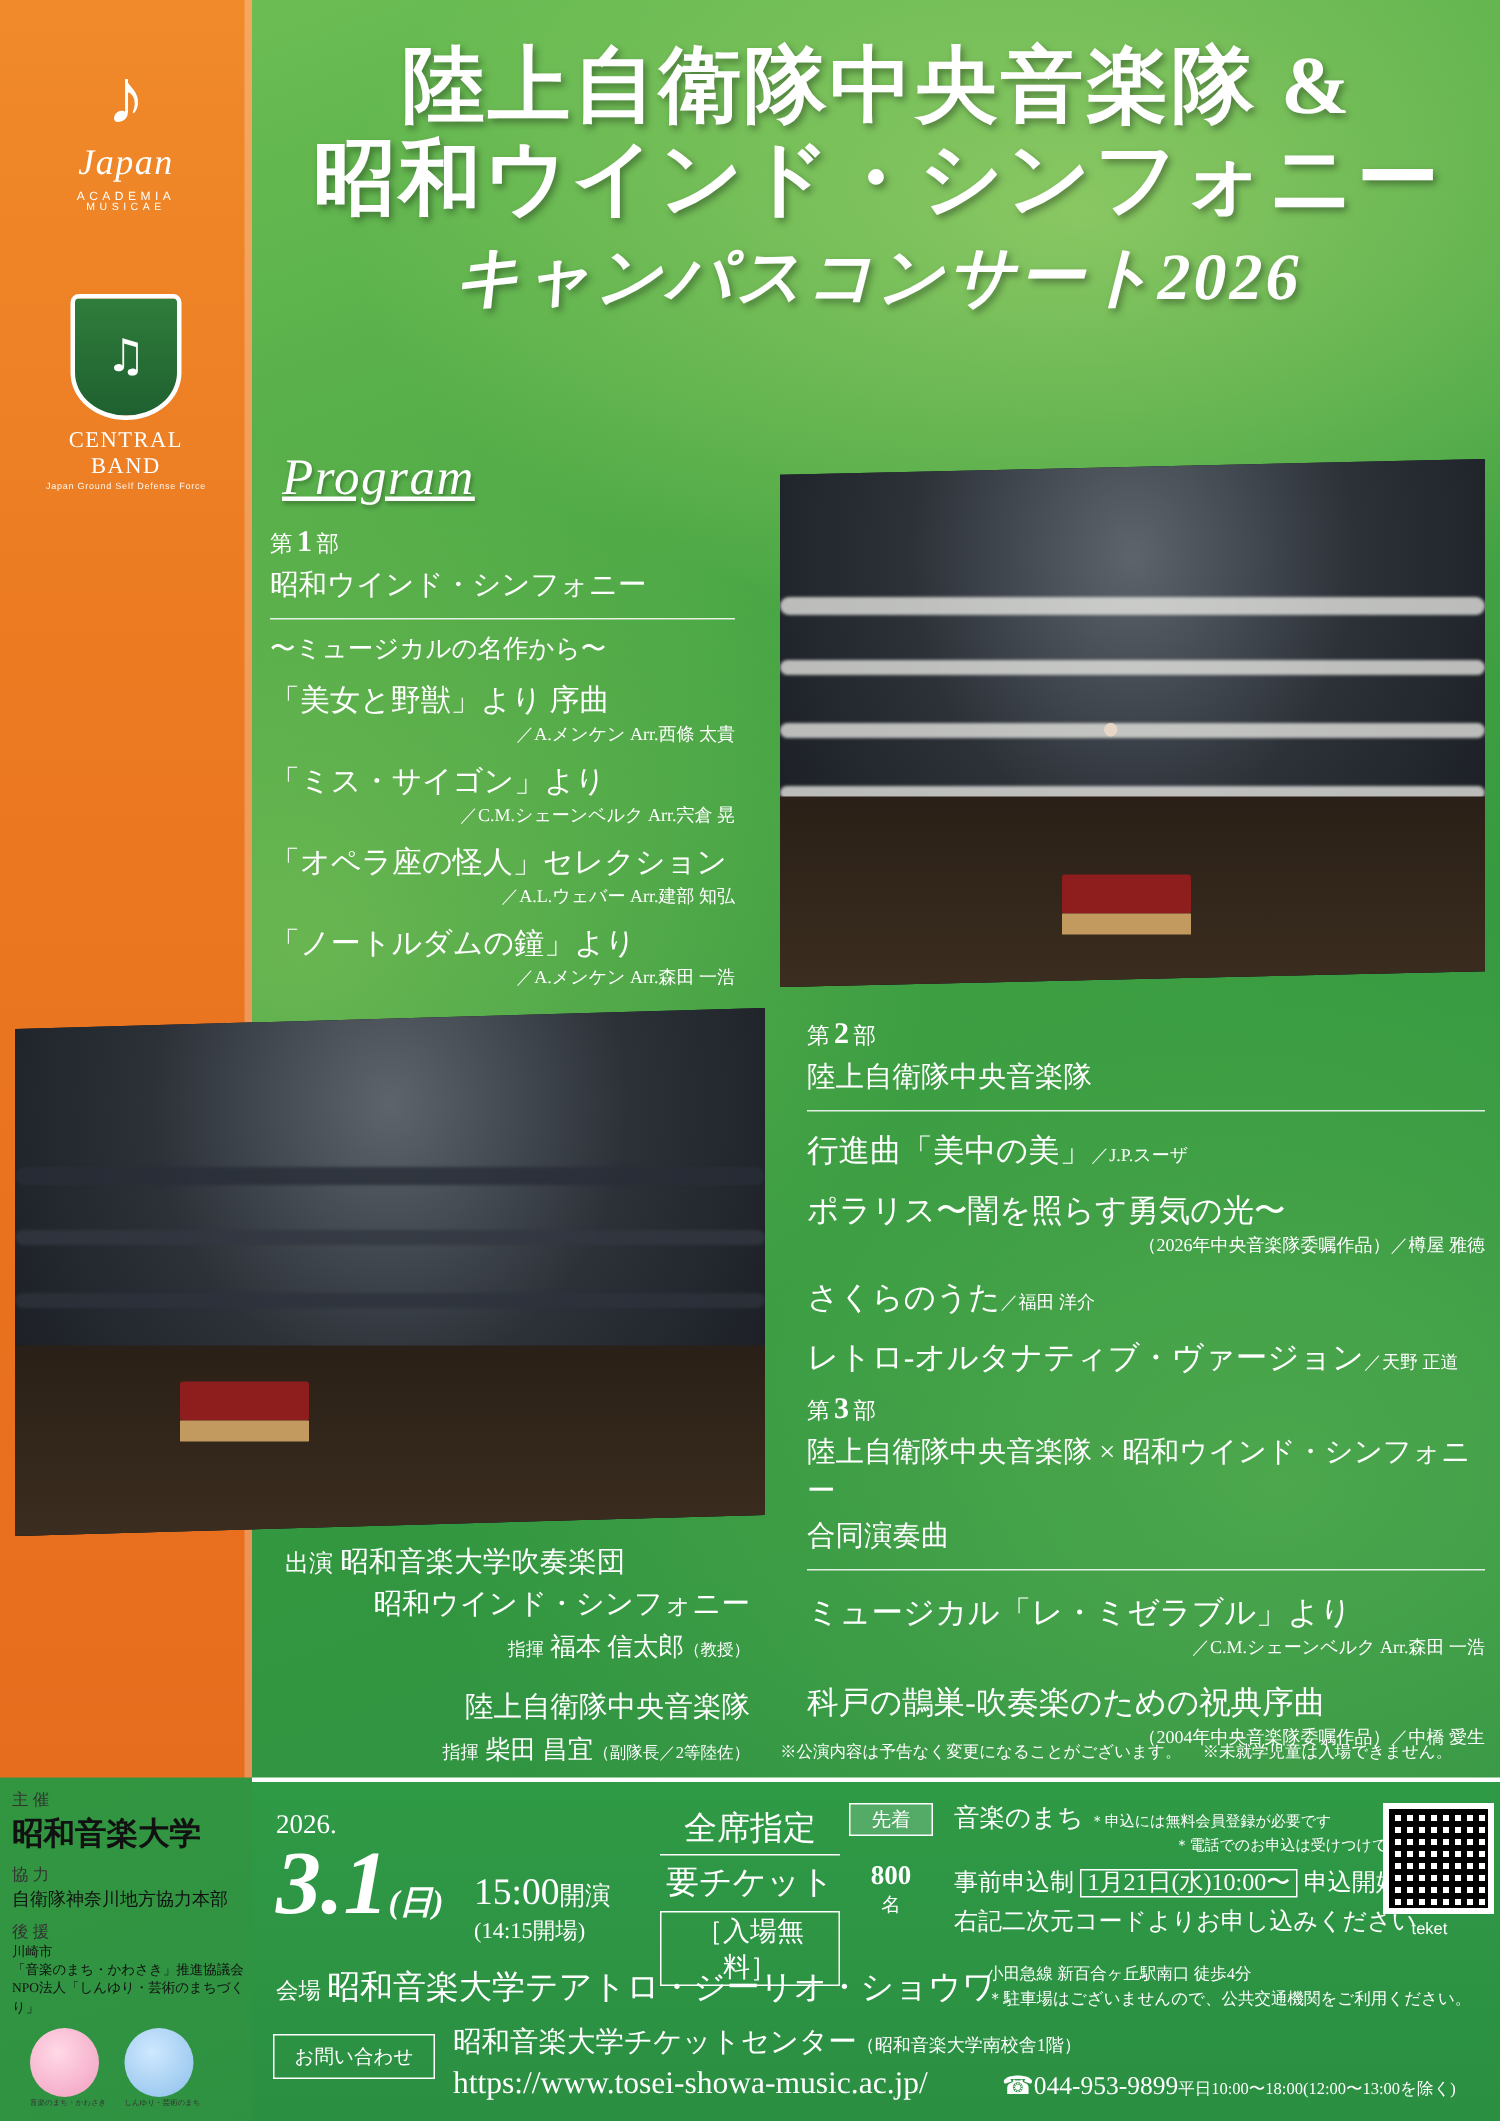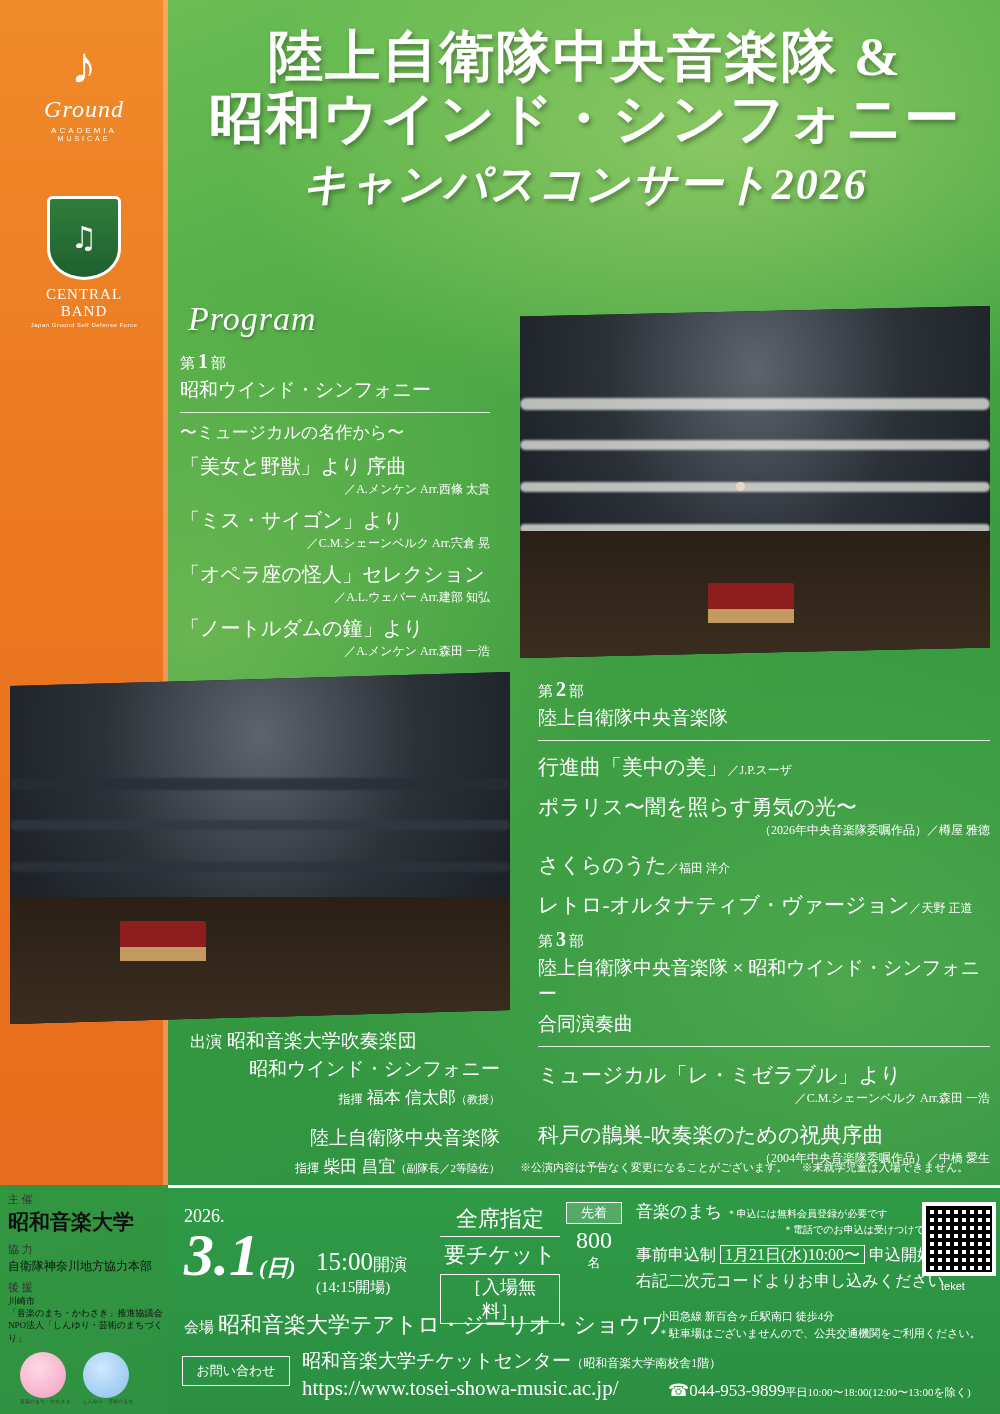--- a/index.html
+++ b/index.html
@@ -66,20 +66,21 @@
     font-style: italic;
     text-shadow: 2px 3px 5px rgba(0,0,0,0.35);
   }
 
   
   .program-head {
     position: absolute; left: 188px; top: 300px;
     font-family: "Liberation Serif", serif; font-style: italic;
     font-size: 34px; color: #ffffff; letter-spacing: 1px;
     text-shadow: 1px 2px 3px rgba(0,0,0,0.3);
+    text-decoration: underline;
   }
   .sec-label { font-family:"Liberation Serif", serif; color:#fff; font-size: 15px; }
   .sec-label .num { font-size: 20px; font-weight: bold; padding: 0 3px;}
   .sec-title { font-family:"Liberation Serif", serif; color:#fff; font-size: 19px; margin-top: 4px;}
   .rule { height: 1px; background: rgba(255,255,255,0.85); margin: 9px 0 8px; }
 
   .blk1 { position: absolute; left: 180px; top: 350px; width: 310px; }
   .subhead { color:#fff; font-family:"Liberation Serif", serif; font-size: 17px; margin-bottom: 6px;}
   .piece { color:#fff; font-family:"Liberation Serif", serif; font-size: 20px; margin-top: 9px; }
   .credit { color:#fff; font-family:"Liberation Serif", serif; font-size: 12px; text-align: right; margin-top: 1px;}
@@ -157,21 +158,21 @@
     font-family:"Liberation Serif", serif;
   }
   .seat-box .line { border-bottom: 1px solid #fff; padding: 2px 0; font-size: 22px;}
   .seat-box .l2 { font-size: 22px; padding-top:3px;}
   .seat-box .l3 { font-size: 18px; border: 1px solid #fff; display:inline-block; padding: 0 12px; margin-top: 4px;}
   .first-come {
     position:absolute; left: 398px; top: 14px; width: 56px; text-align:center; color:#fff;
     font-family:"Liberation Serif", serif;
   }
   .first-come .fc1 { font-size: 13px; background: rgba(255,255,255,0.18); border:1px solid #fff; padding:1px 0;}
-  .first-come .fc2 { font-size: 24px; font-weight:normal; margin-top: 3px;}
+  .first-come .fc2 { font-size: 18px; font-weight:bold; margin-top: 16px;}
   .first-come .fc3 { font-size: 13px; }
 
   .apply { position:absolute; left: 468px; top: 12px; width: 340px; color:#fff; font-family:"Liberation Serif", serif;}
   .apply .hd { font-size: 17px; }
   .apply .nt { font-size: 10px; }
   .apply .row { font-size: 16px; margin-top: 8px; }
   .apply .row .box { border:1px solid #fff; padding: 0 4px; }
   .apply .row2 { font-size: 16px; margin-top: 5px;}
 
   .qr { position:absolute; right: 16px; top: 14px; width: 62px; }
@@ -216,21 +217,21 @@
 </style>
 </head>
 <body>
 
 <div class="poster">
 
   <div class="left-band"></div>
 
   <div class="showa-logo">
     <div class="mark">♪</div>
-    <div class="name">Ground</div>
+    <div class="name">Japan</div>
     <div class="sub">ACADEMIA</div>
     <div class="sub2">MUSICAE</div>
   </div>
 
   <div class="cb-logo">
     <div class="cb-shield">
       <span class="lyre">♫</span>
     </div>
     <div class="cb-name">CENTRAL BAND</div>
     <div class="cb-sub">Japan Ground Self Defense Force</div>

